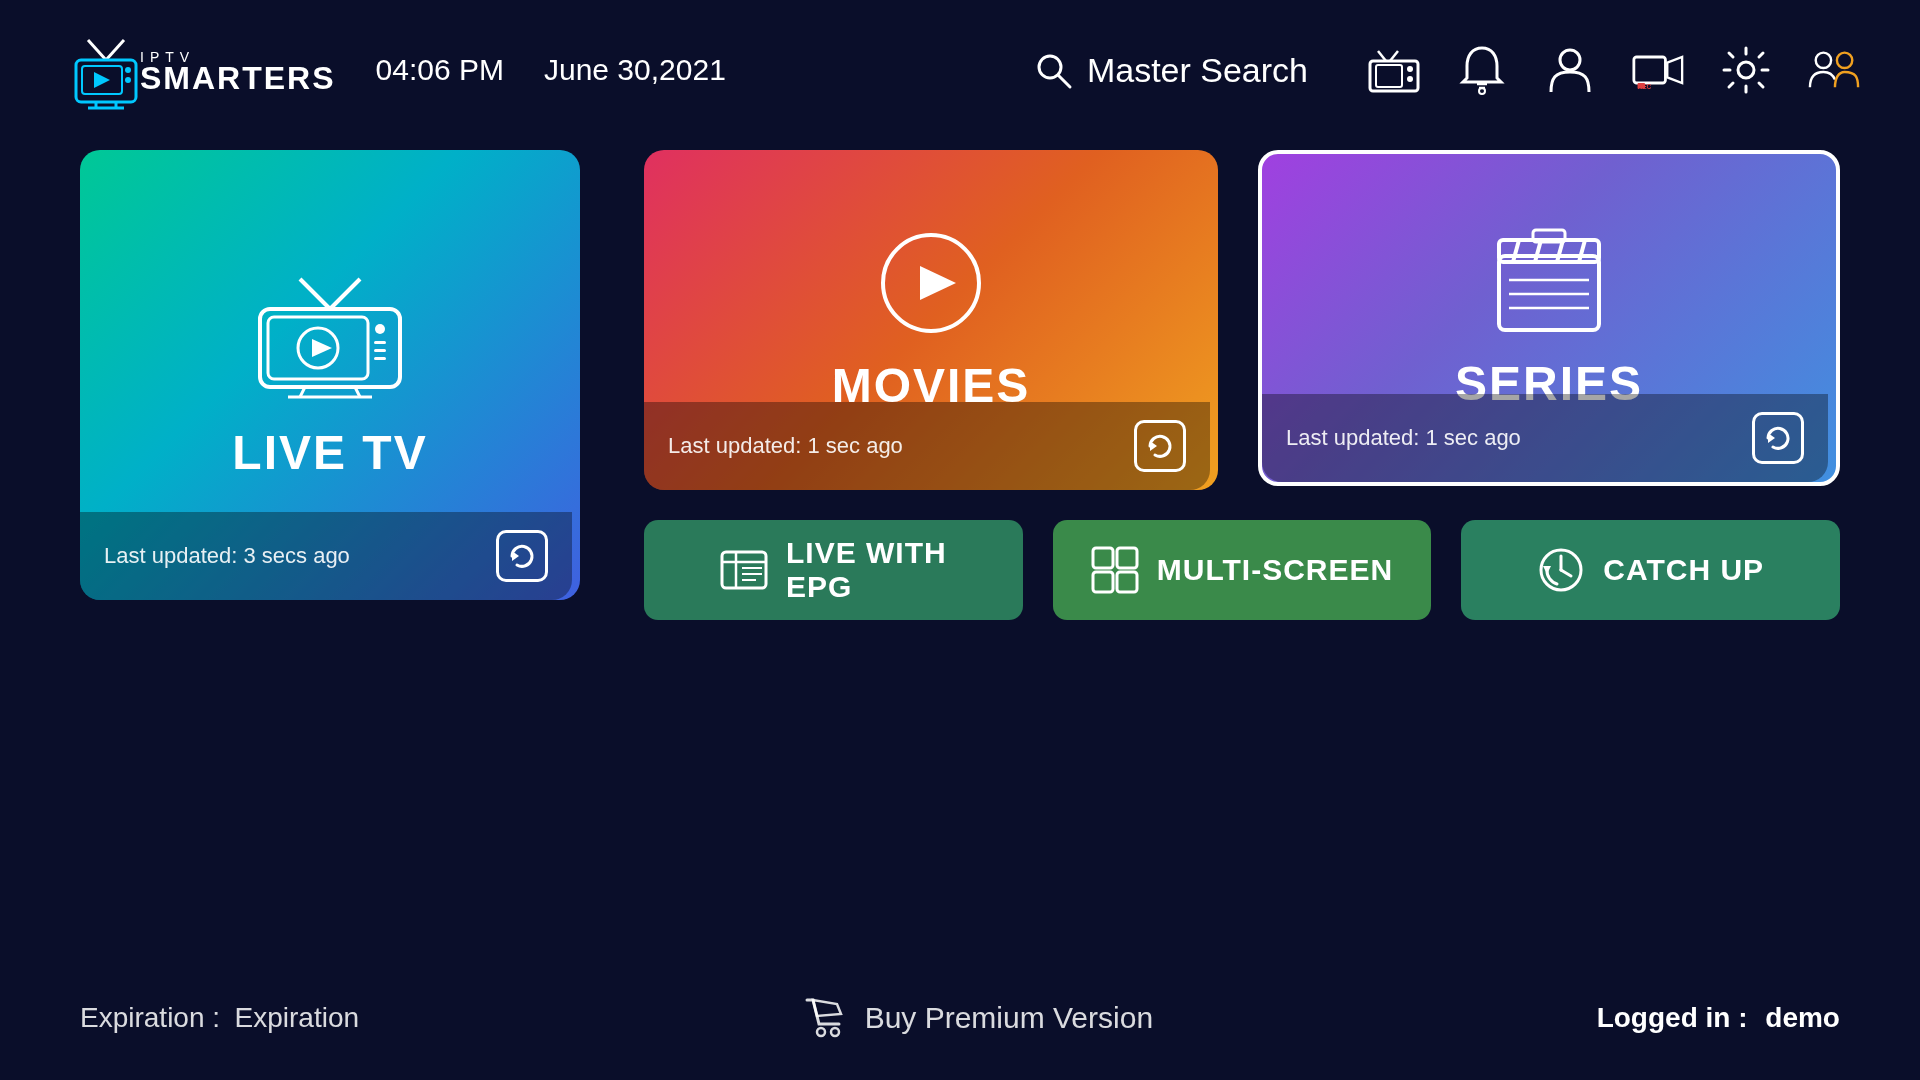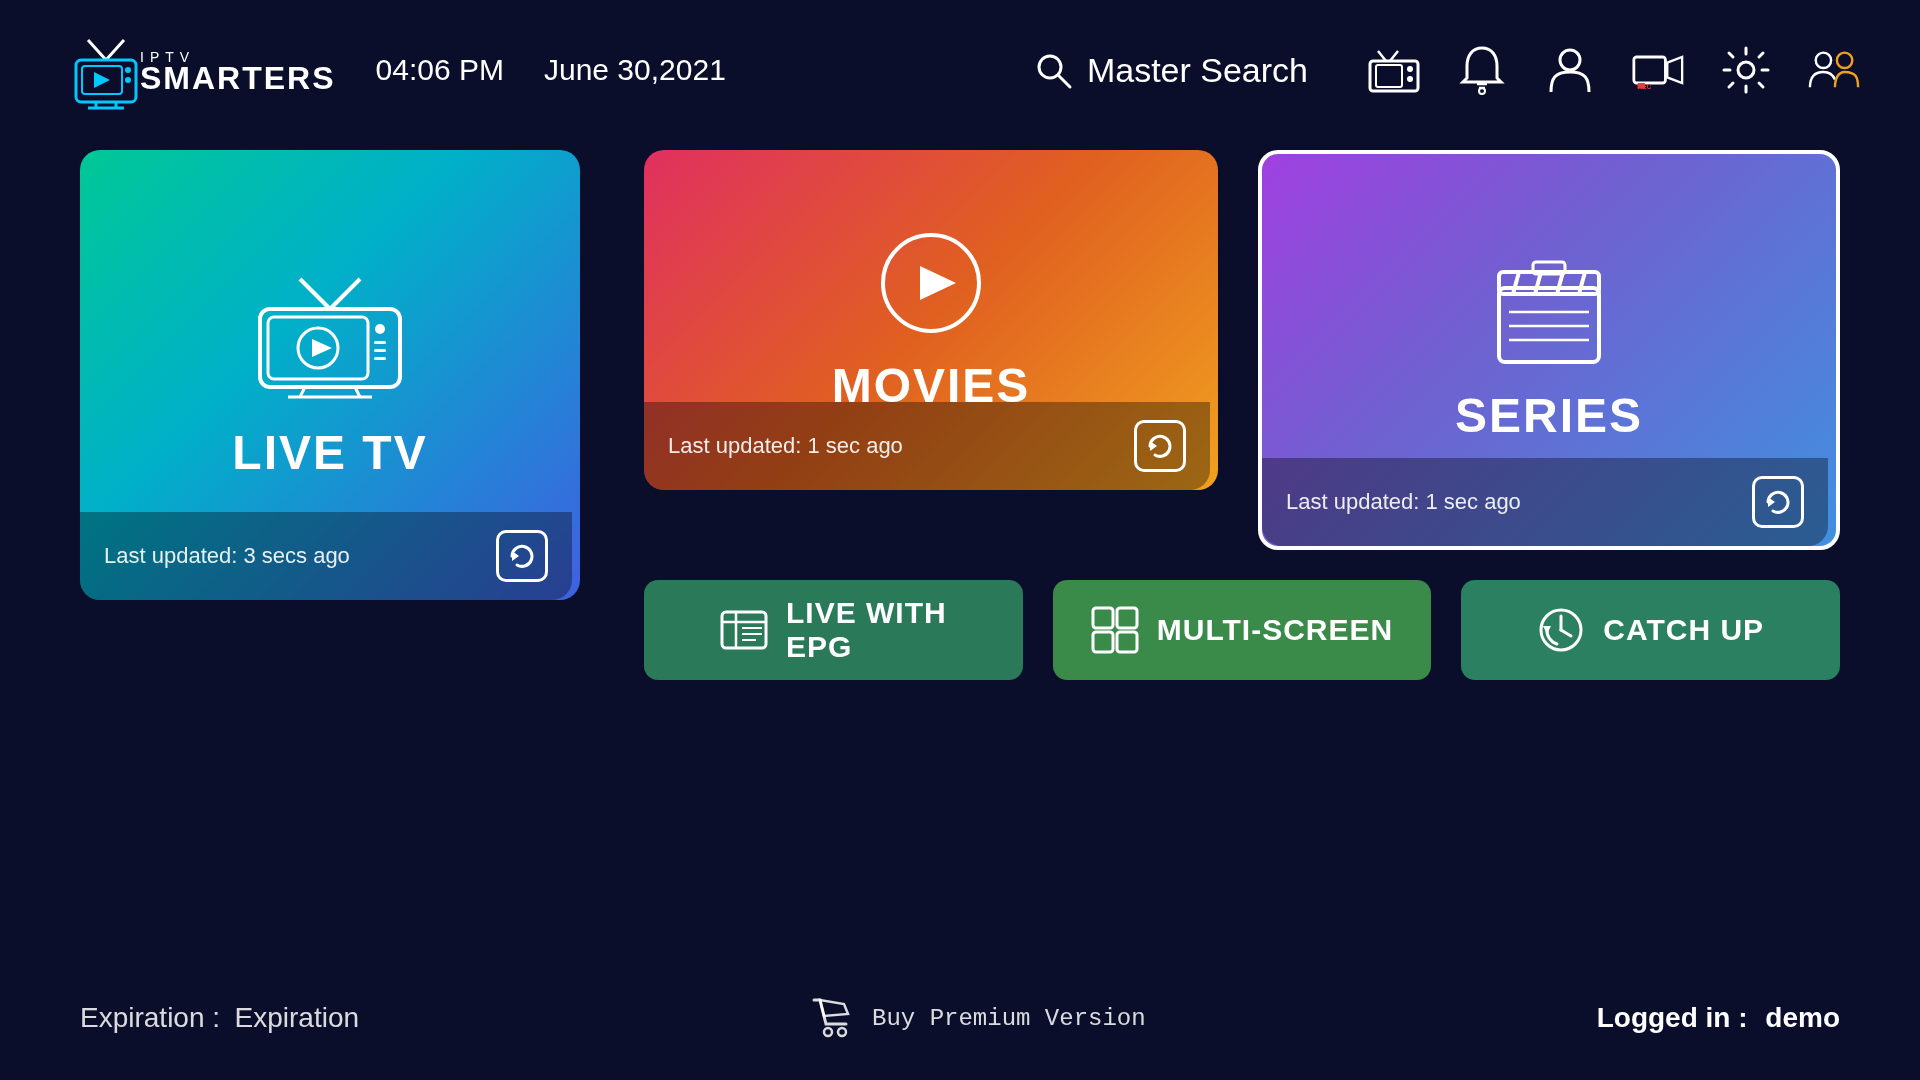--- a/index.html
+++ b/index.html
@@ -176,21 +176,21 @@
     .card-movies .card-title {
       font-size: 48px;
       font-weight: 700;
       color: white;
       letter-spacing: 2px;
     }
 
     
     .card-series {
       flex: 1;
-      height: 400px;
+      height: 336px;
       border-radius: 20px;
       background: linear-gradient(135deg, #a040e0 0%, #7060d0 40%, #4090e0 100%);
       display: flex;
       flex-direction: column;
       align-items: center;
       justify-content: center;
       position: relative;
       cursor: pointer;
       border: 4px solid white;
     }
@@ -246,23 +246,22 @@
     }
 
     .buy-premium {
       display: flex;
       align-items: center;
       gap: 18px;
       cursor: pointer;
     }
 
     .buy-premium .buy-text {
-      font-size: 24px;
+      font-size: 30px;
       color: rgba(255,255,255,0.85);
-      font-family: Liberation Mono, monospace;
     }
 
     .logged-in {
       font-size: 28px;
       color: rgba(255,255,255,0.85);
     }
 
     .logged-in span {
       font-weight: 700;
       color: white;

